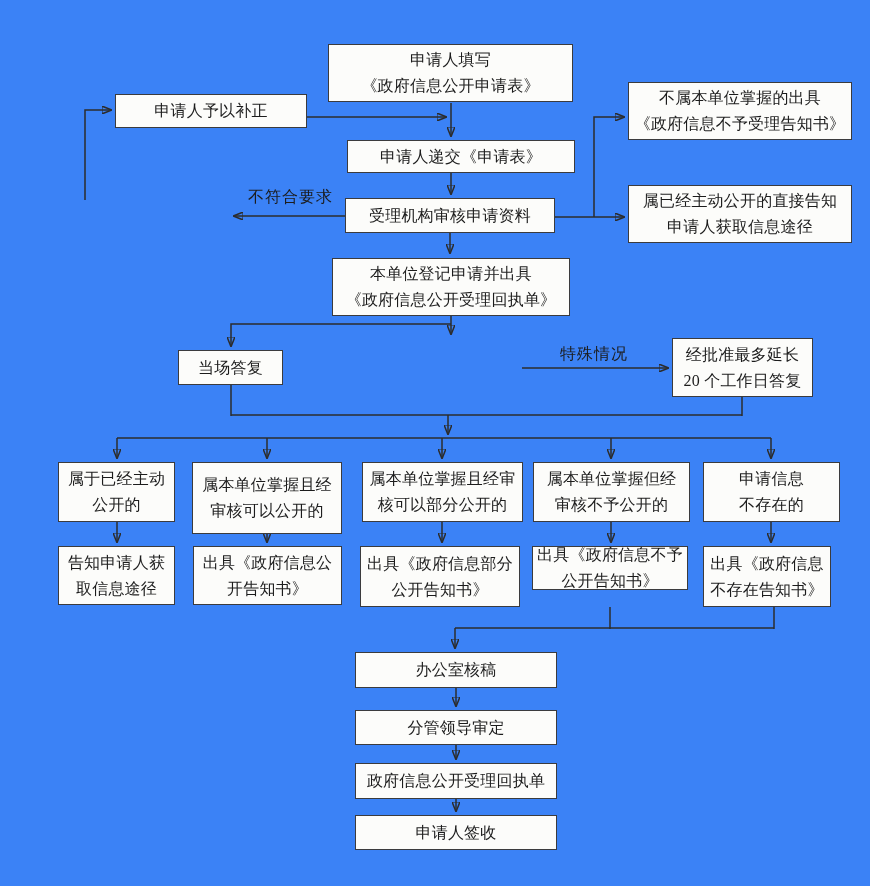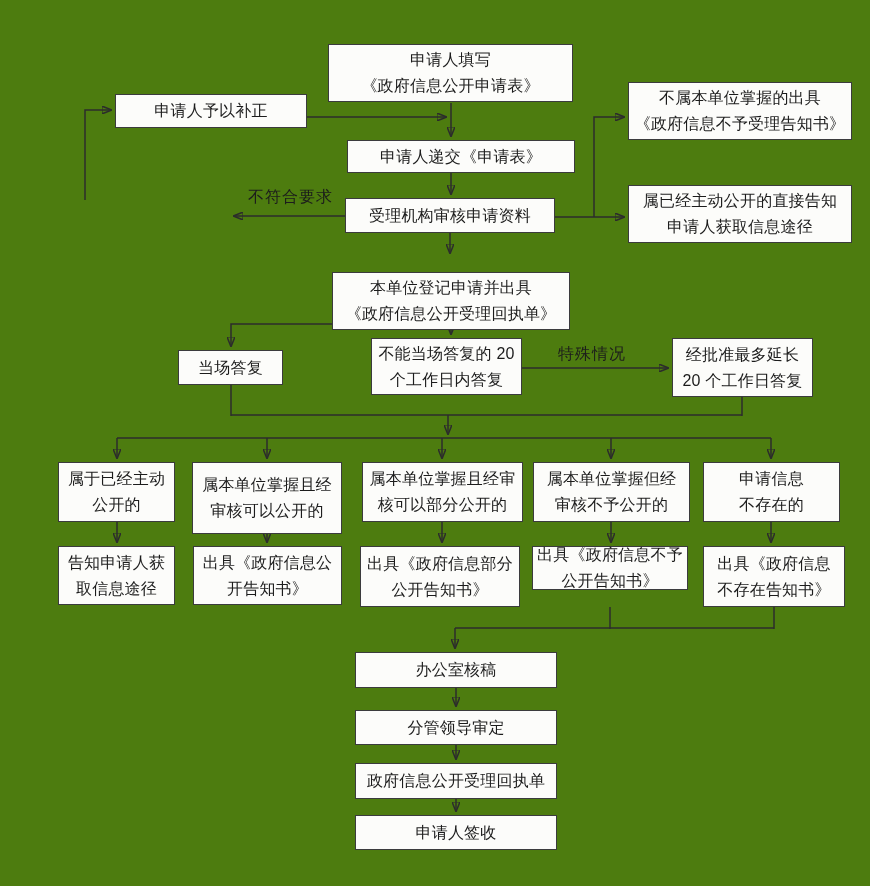--- a/index.html
+++ b/index.html
@@ -1,20 +1,20 @@
 <!DOCTYPE html>
 <html><head>
 <meta charset="utf-8">
 <style>
   html,body{margin:0;padding:0;background:#e9e9e7;}
   .canvas{
     position:relative;
     width:870px;height:886px;
-    background:#4d7c0f;
-    font-family:Liberation Sans, sans-serif;
+    background:#3b82f6;
+    font-family:Liberation Serif, serif;
     overflow:hidden;
   }
   .edges{position:absolute;left:0;top:0;width:870px;height:886px;pointer-events:none;}
   .edges path{stroke:#2c2c2c;stroke-width:1.5;fill:none;}
   .node{
     position:absolute;
     box-sizing:border-box;
     border:1.6px solid #3b3b3d;
     background:#fcfcfa;
     display:flex;align-items:center;justify-content:center;
@@ -24,21 +24,21 @@
     letter-spacing:0.2px;
     line-height:26px;
     color:#1c1c1c;
     padding:1px 2px;
   }
   .edge-label{
     position:absolute;
     font-size:16px;
     color:#1c1c1c;
     letter-spacing:1px;
-    text-align:left;
+    text-align:center;
     white-space:nowrap;
   }
 </style>
 </head>
 <body>
 
 <div class="canvas">
 
   <svg class="edges" width="870" height="886" viewBox="0 0 870 886">
     <defs>
@@ -90,27 +90,25 @@
   <div class="node" style="left:347px;top:140px;width:228px;height:33px">申请人递交《申请表》</div>
 
   <div class="node" style="left:345px;top:198px;width:210px;height:35px">受理机构审核申请资料</div>
 
   <div class="node" style="left:628px;top:82px;width:224px;height:58px">不属本单位掌握的出具
 《政府信息不予受理告知书》</div>
 
   <div class="node" style="left:628px;top:185px;width:224px;height:58px">属已经主动公开的直接告知
 申请人获取信息途径</div>
 
-  <div class="node" style="left:332px;top:272px;width:238px;height:58px">本单位登记申请并出具
+  <div class="node" style="left:332px;top:258px;width:238px;height:58px">本单位登记申请并出具
 《政府信息公开受理回执单》</div>
 
   <div class="node" style="left:178px;top:350px;width:105px;height:35px">当场答复</div>
 
-  <div class="node" style="left:371px;top:338px;width:151px;height:57px">不能当场答复的 20
-个工作日内答复</div>
 
   <div class="node" style="left:672px;top:338px;width:141px;height:59px">经批准最多延长
 20 个工作日答复</div>
 
   <div class="node" style="left:58px;top:462px;width:117px;height:60px">属于已经主动
 公开的</div>
 
   <div class="node" style="left:192px;top:462px;width:150px;height:72px">属本单位掌握且经
 审核可以公开的</div>
 
@@ -128,21 +126,21 @@
 
   <div class="node" style="left:193px;top:546px;width:149px;height:59px">出具《政府信息公
 开告知书》</div>
 
   <div class="node" style="left:360px;top:546px;width:160px;height:61px">出具《政府信息部分
 公开告知书》</div>
 
   <div class="node" style="left:532px;top:546px;width:156px;height:44px">出具《政府信息不予
 公开告知书》</div>
 
-  <div class="node" style="left:703px;top:546px;width:142px;height:61px">出具《政府信息
+  <div class="node" style="left:703px;top:546px;width:128px;height:61px">出具《政府信息
 不存在告知书》</div>
 
   <div class="node" style="left:355px;top:652px;width:202px;height:36px">办公室核稿</div>
 
   <div class="node" style="left:355px;top:710px;width:202px;height:35px">分管领导审定</div>
 
   <div class="node" style="left:355px;top:763px;width:202px;height:36px">政府信息公开受理回执单</div>
 
   <div class="node" style="left:355px;top:815px;width:202px;height:35px">申请人签收</div>
 

